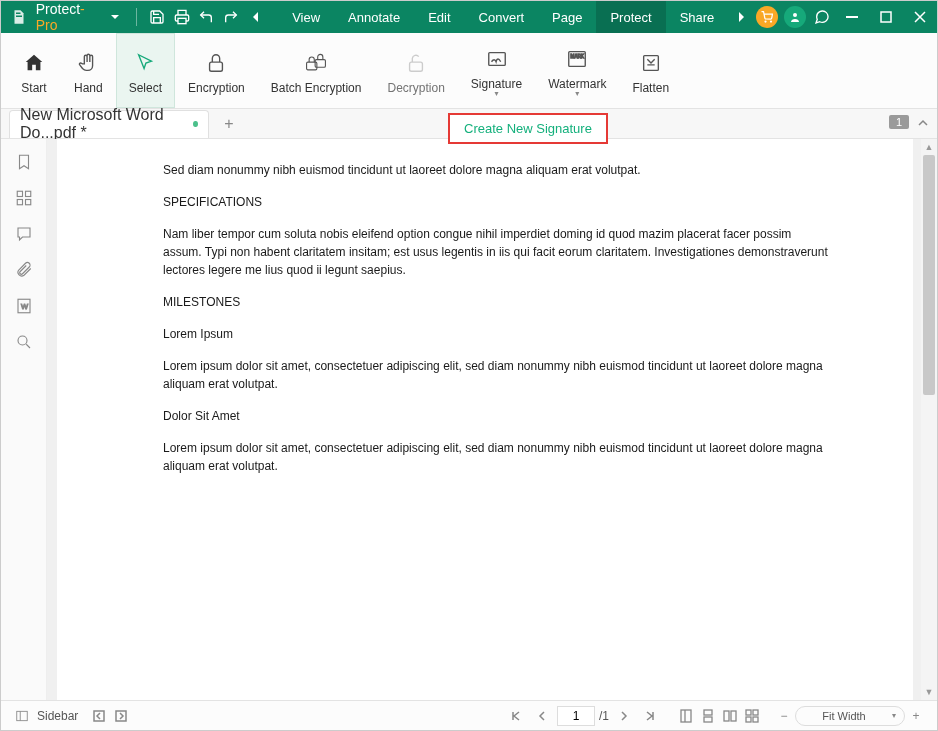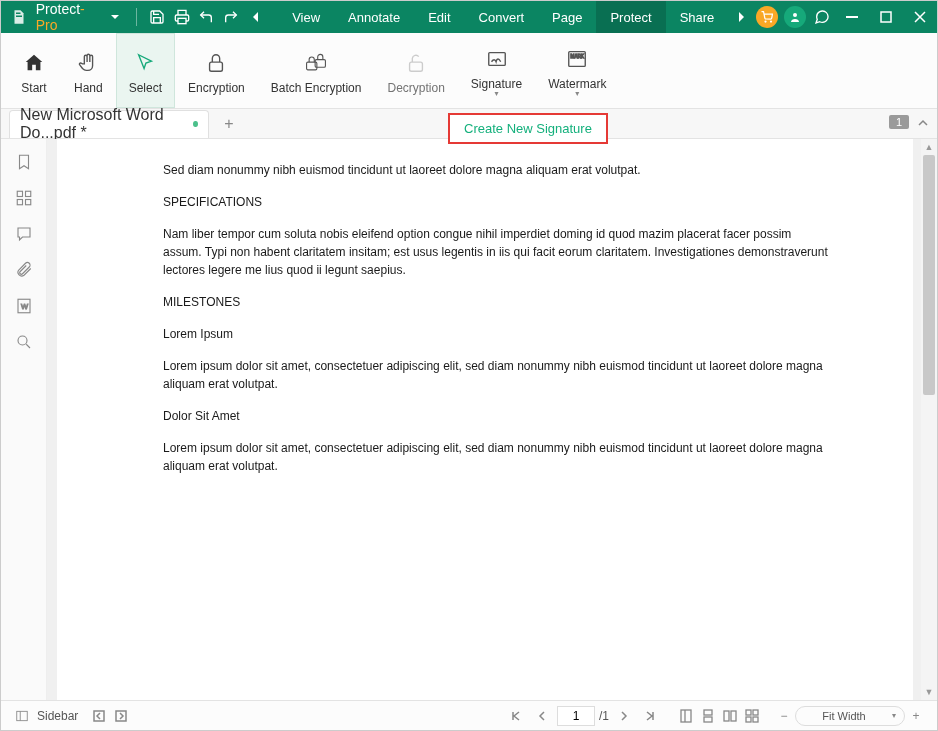--- a/index.html
+++ b/index.html
@@ -234,20 +234,29 @@
   <div class="rbtn">
     <div class="ricon">
         <svg width="22" height="22" viewBox="0 0 24 24" fill="none" stroke="#555" stroke-width="1.5">
           <rect x="3" y="4" width="18" height="16" rx="1"></rect>
           <text x="5" y="11" font-size="5" fill="#555">MARK</text>
         </svg>
       </div>
     <div class="rlabel">Watermark</div>
     <div class="drop">▾</div>
   </div>
+  <div class="rbtn">
+    <div class="ricon">
+        <svg width="22" height="22" viewBox="0 0 24 24" fill="none" stroke="#555" stroke-width="1.5">
+          <rect x="4" y="4" width="16" height="16" rx="1"></rect>
+          <path d="M8 8l4 4 4-4M8 14h8"></path>
+        </svg>
+      </div>
+    <div class="rlabel">Flatten</div>
+  </div>
 </div>
 
 <div class="tabstrip">
   <div class="tab">
     <span>New Microsoft Word Do...pdf *</span>
     <span class="dot"></span>
   </div>
   <div class="addtab">+</div>
   <div class="pagebadge">1</div>
   <div class="collapse-up">

